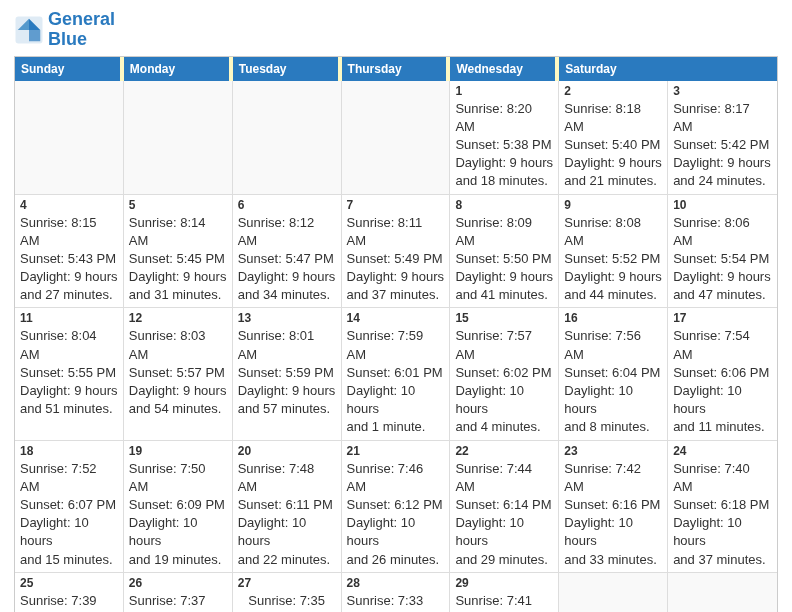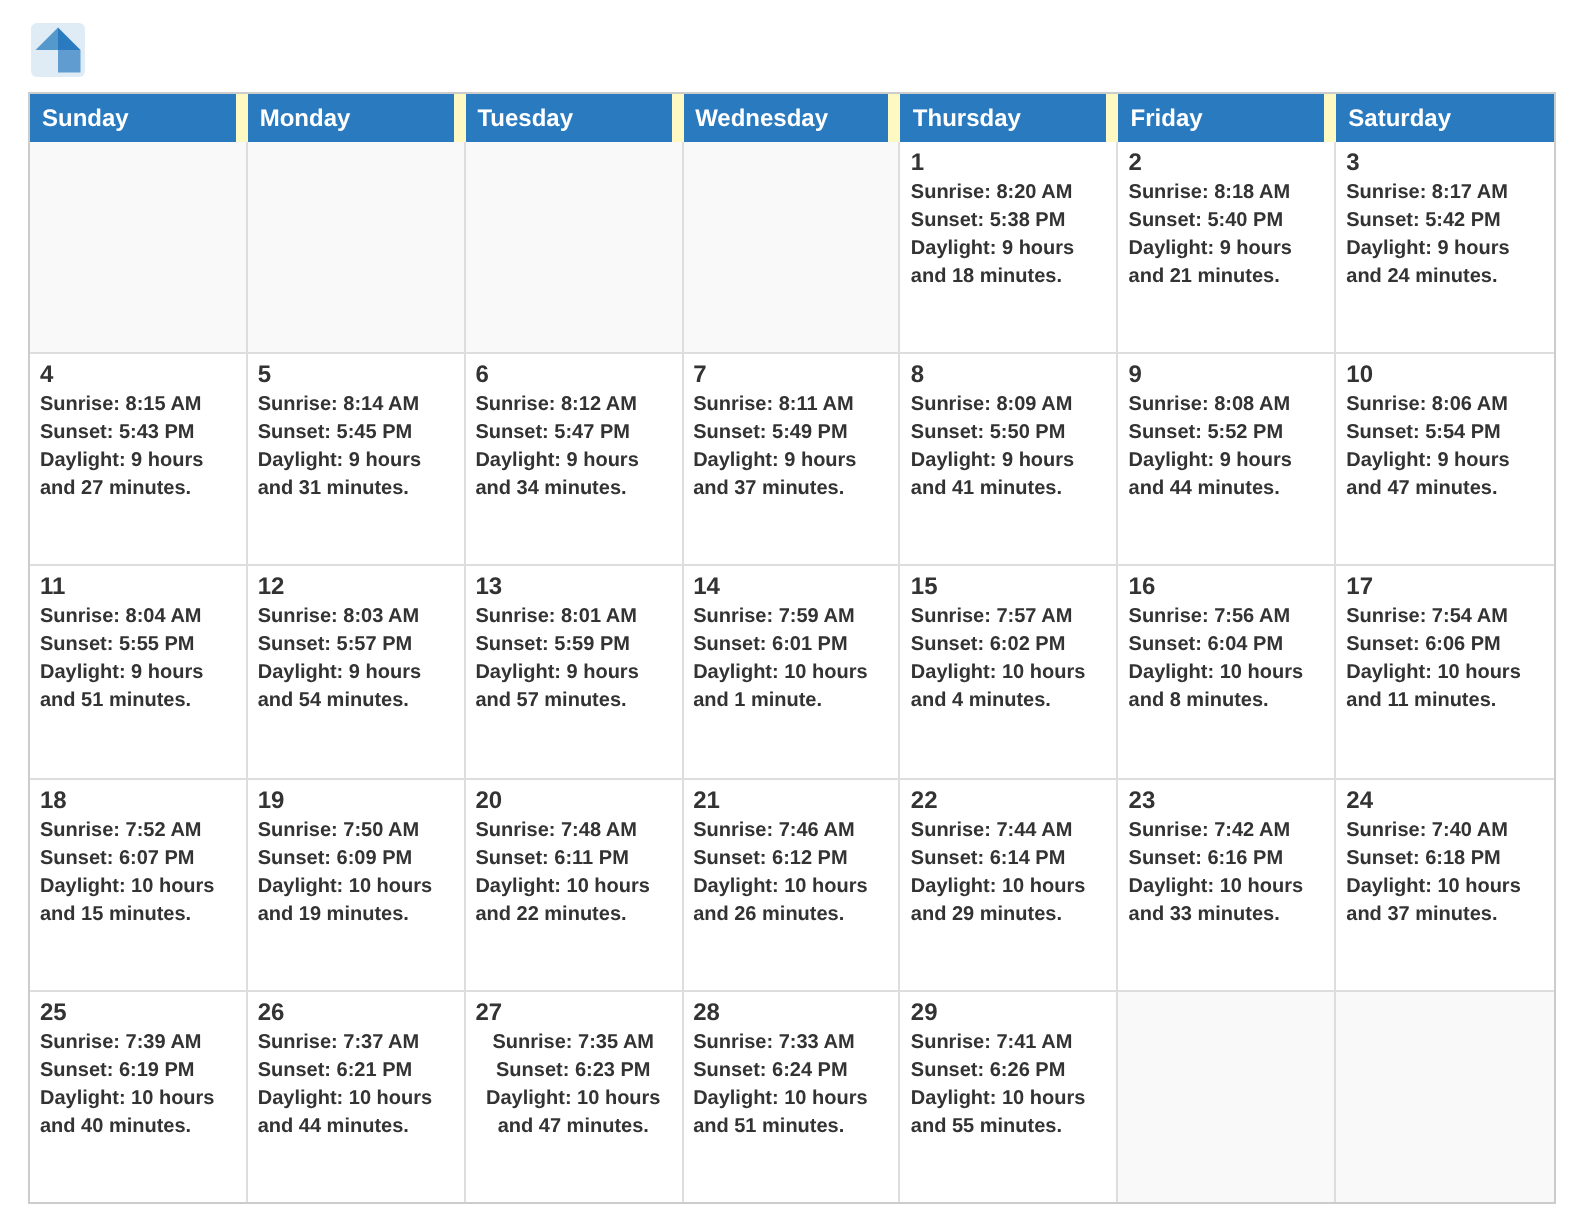--- a/index.html
+++ b/index.html
@@ -55,21 +55,21 @@
       display: grid;
       grid-template-columns: repeat(7, 1fr);
       background: #2a7abf;
     }
     .cal-header-cell {
       color: #fff;
       font-size: 12px;
       font-weight: bold;
       text-align: left;
       padding: 5px 6px;
-      border-right: 6px solid #fef9c3;
+      border-right: 4px solid #fef9c3;
     }
     .cal-header-cell:last-child {
       border-right: none;
     }
     .cal-body {
       flex: 1;
       display: flex;
       flex-direction: column;
     }
     .cal-row {
@@ -96,53 +96,55 @@
     .cal-cell.empty {
       background: #f9f9f9;
     }
     .day-num {
       font-size: 12px;
       font-weight: bold;
       margin-bottom: 2px;
       display: block;
     }
     .cell-info {
-      font-size: 10px;
+      font-size: 13px;
       line-height: 1.4;
       color: #333;
-      font-weight: bold;
     }
   </style>
 </head>
 <body>
 
 <div class="page">
   <div class="header">
     <div class="logo">
       <svg class="logo-icon" viewBox="0 0 40 40">
         <rect x="2" y="2" width="36" height="36" rx="4" fill="#2a7abf" opacity="0.15"></rect>
         <polygon points="20,5 35,20 20,20" fill="#2a7abf"></polygon>
         <polygon points="20,20 35,20 35,35 20,35" fill="#2a7abf" opacity="0.7"></polygon>
         <polygon points="5,20 20,5 20,20" fill="#5599cc"></polygon>
       </svg>
+      <div>
+        <div style="font-size:18px;font-weight:bold;color:#2a7abf;line-height:1.1;">General</div>
+        <div style="font-size:18px;font-weight:bold;color:#2a7abf;line-height:1.1;">Blue</div>
+      </div>
     </div>
     <div class="title-block">
       <div class="month-title"></div>
       <div class="location"></div>
     </div>
   </div>
 
   <div class="calendar">
     <div class="cal-header">
     <div class="cal-header-cell">Sunday</div>
         <div class="cal-header-cell">Monday</div>
         <div class="cal-header-cell">Tuesday</div>
+        <div class="cal-header-cell">Thursday</div>
         <div class="cal-header-cell">Wednesday</div>
-        <div class="cal-header-cell">Thursday</div>
-        <div class="cal-header-cell">Friday</div>
         <div class="cal-header-cell">Saturday</div>
       </div>
     <div class="cal-body">
     <div class="cal-row">
           <div class="cal-cell empty"></div>
           <div class="cal-cell empty"></div>
           <div class="cal-cell empty"></div>
           <div class="cal-cell empty"></div>
           <div class="cal-cell">
             <span class="day-num">1</span>

